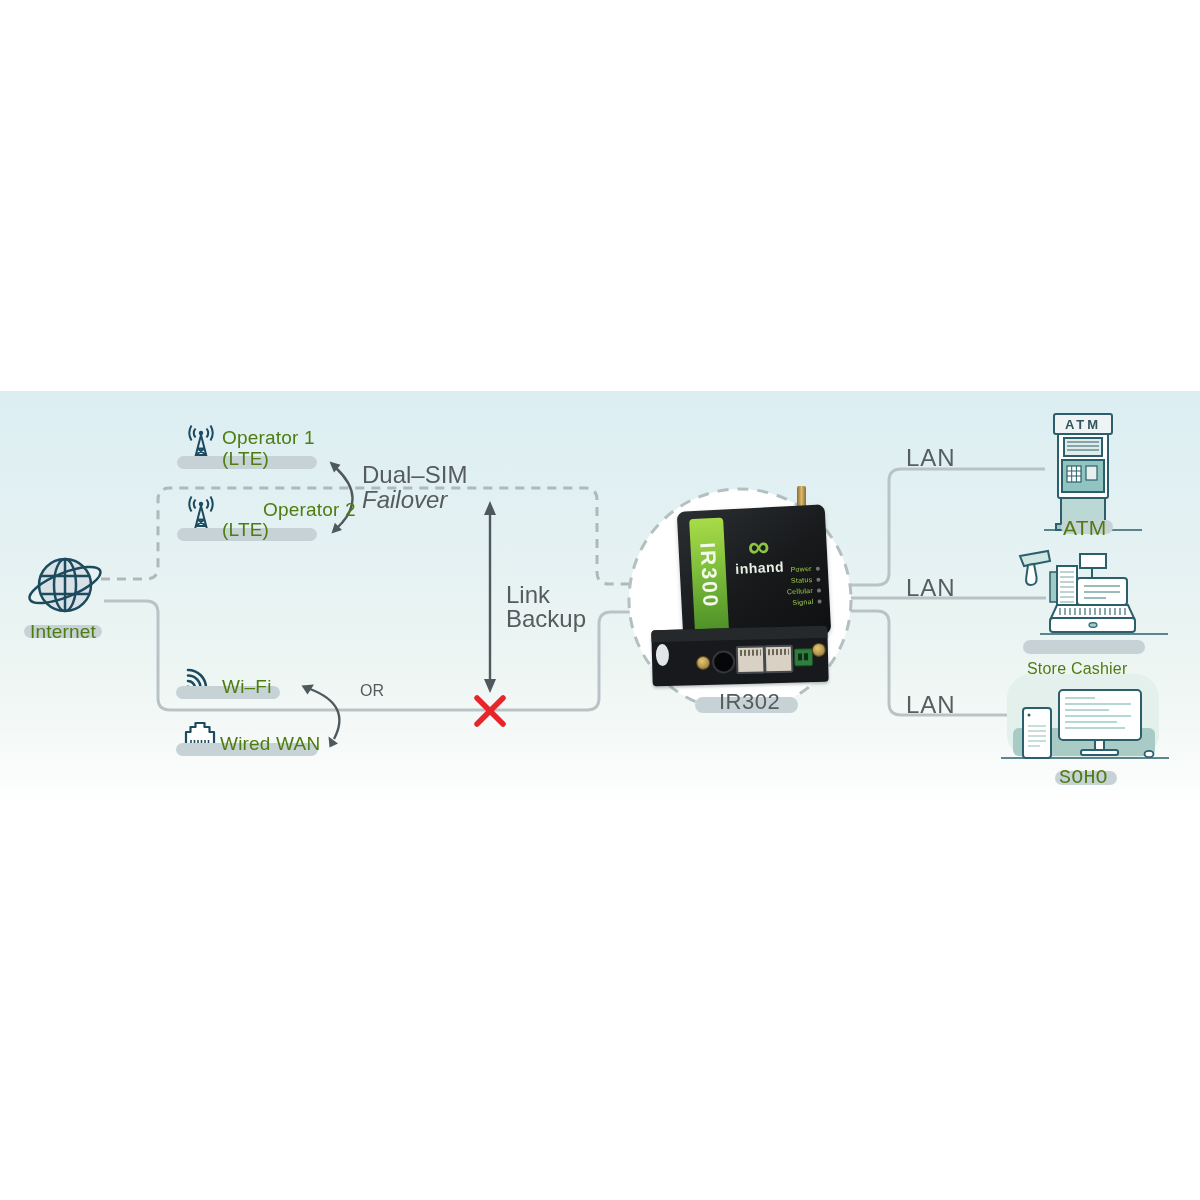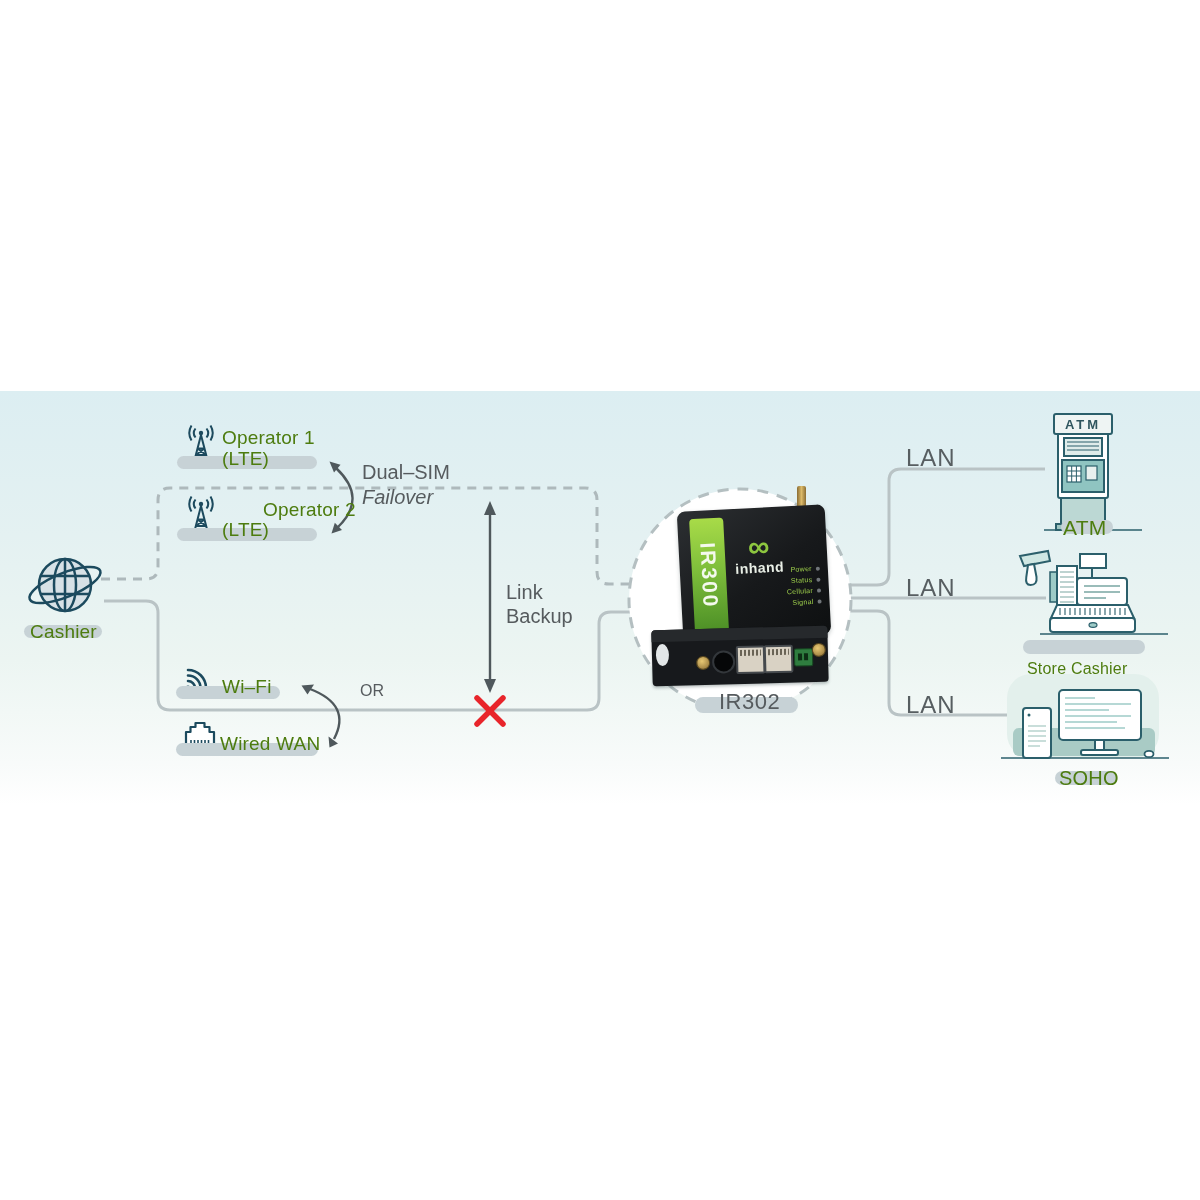--- a/index.html
+++ b/index.html
@@ -9,21 +9,21 @@
   }
   .abs{position:absolute;}
   #band{
     left:0;top:391px;width:1200px;height:414px;
     background:linear-gradient(180deg,#dceef2 0%,#e4f1f2 35%,#ecf5f2 65%,#f8fbfa 90%,#ffffff 100%);
   }
   svg{display:block;}
   .label{position:absolute;font-size:19px;line-height:1.1;letter-spacing:.2px;color:#4d7c0f;white-space:nowrap;}
   .pill{position:absolute;height:13px;border-radius:8px;background:#c7d2d6;}
   .lan{position:absolute;font-size:24px;letter-spacing:1px;color:#575e61;}
-  .note{position:absolute;font-size:20px;color:#565b5e;white-space:nowrap;}
+  .note{position:absolute;font-size:24px;color:#565b5e;white-space:nowrap;}
   
   #router-top{
     position:absolute;left:680px;top:508px;width:148px;height:130px;border-radius:8px;
     background:linear-gradient(145deg,#2c2f32 0%,#17191b 55%,#0e1011 100%);
     transform:rotate(-3deg);box-shadow:0 2px 4px rgba(40,60,60,.25);
   }
   #green-stripe{
     position:absolute;left:12px;top:8px;width:34px;height:114px;border-radius:4px;
     background:linear-gradient(180deg,#a8db48 0%,#7ebe3b 45%,#4c8f26 100%);
     display:flex;align-items:center;justify-content:center;
@@ -191,24 +191,24 @@
   <div class="pill" style="left:1061px;top:520px;width:52px;height:14px;"></div>
   <div class="pill" style="left:1023px;top:640px;width:122px;height:14px;"></div>
   <div class="pill" style="left:1055px;top:771px;width:62px;height:14px;"></div>
 
   <div class="label" style="left:222px;top:428px;">Operator 1</div>
   <div class="label" style="left:222px;top:449px;">(LTE)</div>
   <div class="label" style="left:222px;top:500px;margin-left:41px;">Operator 2</div>
   <div class="label" style="left:222px;top:520px;">(LTE)</div>
   <div class="label" style="left:222px;top:677px;">Wi–Fi</div>
   <div class="label" style="left:220px;top:734px;">Wired WAN</div>
-  <div class="label" style="left:30px;top:622px;">Cashier</div>
+  <div class="label" style="left:30px;top:622px;">Internet</div>
   <div class="label" style="left:1063px;top:516px;font-size:21px;">ATM</div>
   <div class="label" style="left:1027px;top:660px;font-size:16px;">Store Cashier</div>
-  <div class="label" style="left:1059px;top:767px;font-size:20px;">SOHO</div>
+  <div class="label" style="left:1059px;top:767px;font-size:20px;font-family:Liberation Mono, monospace;">SOHO</div>
 
   <div class="note" style="left:362px;top:461px;">Dual–SIM</div>
   <div class="note" style="left:362px;top:486px;font-style:italic;">Failover</div>
   <div class="note" style="left:506px;top:581px;">Link</div>
   <div class="note" style="left:506px;top:605px;">Backup</div>
   <div class="note" style="left:360px;top:682px;font-size:16px;">OR</div>
   <div class="lan" style="left:906px;top:444px;">LAN</div>
   <div class="lan" style="left:906px;top:574px;">LAN</div>
   <div class="lan" style="left:906px;top:691px;">LAN</div>
 

